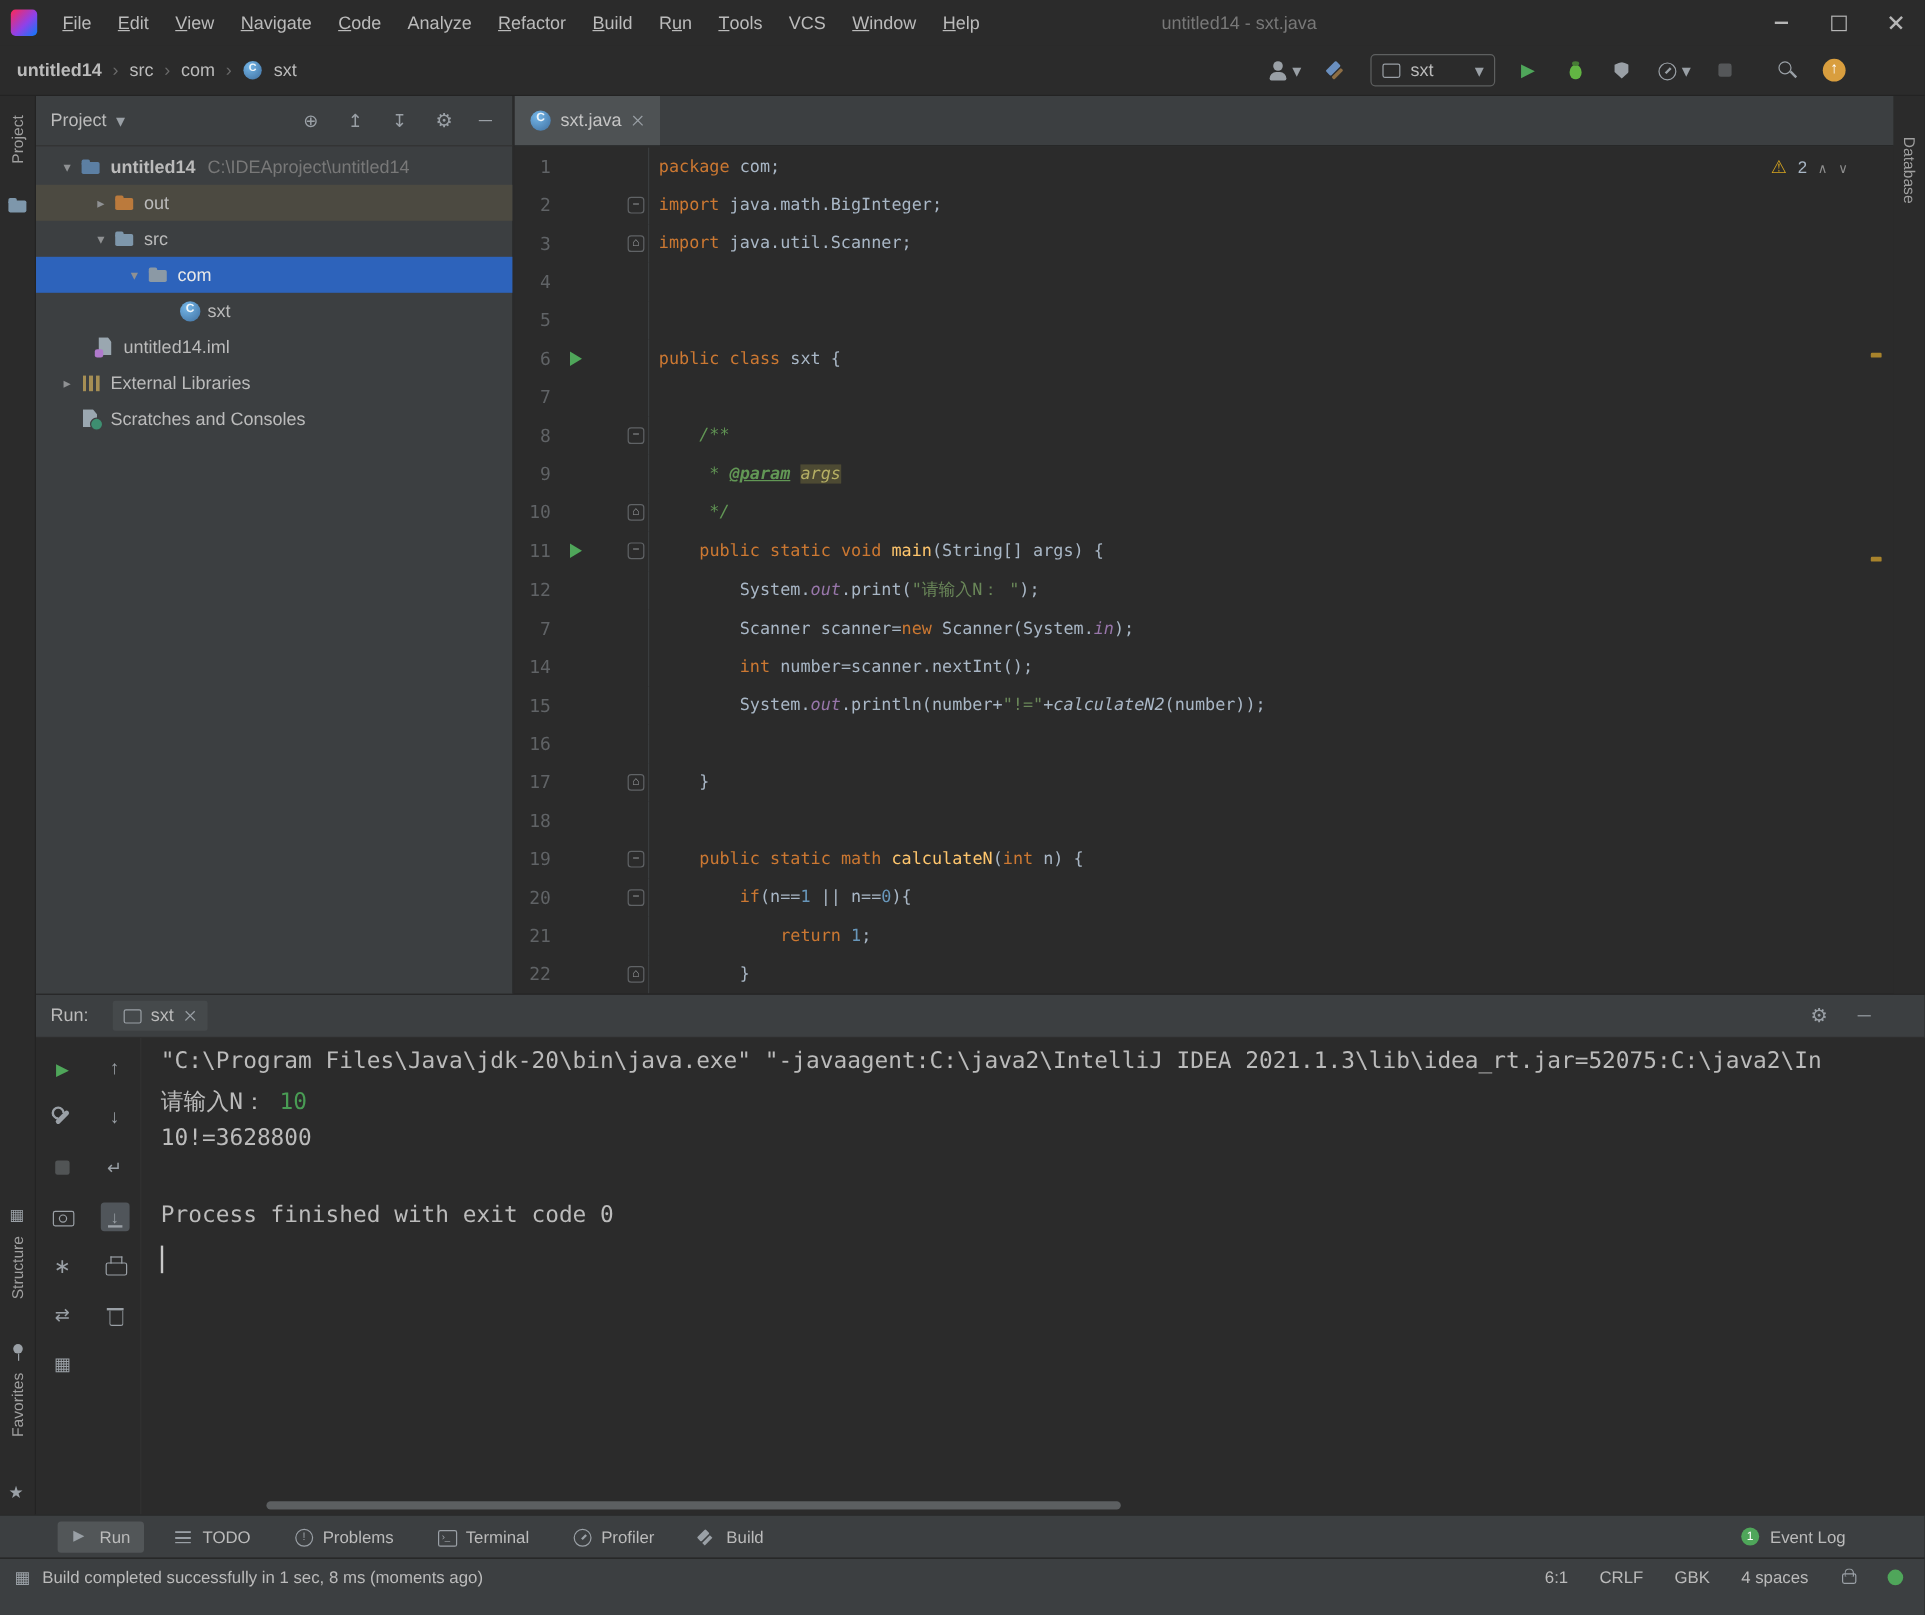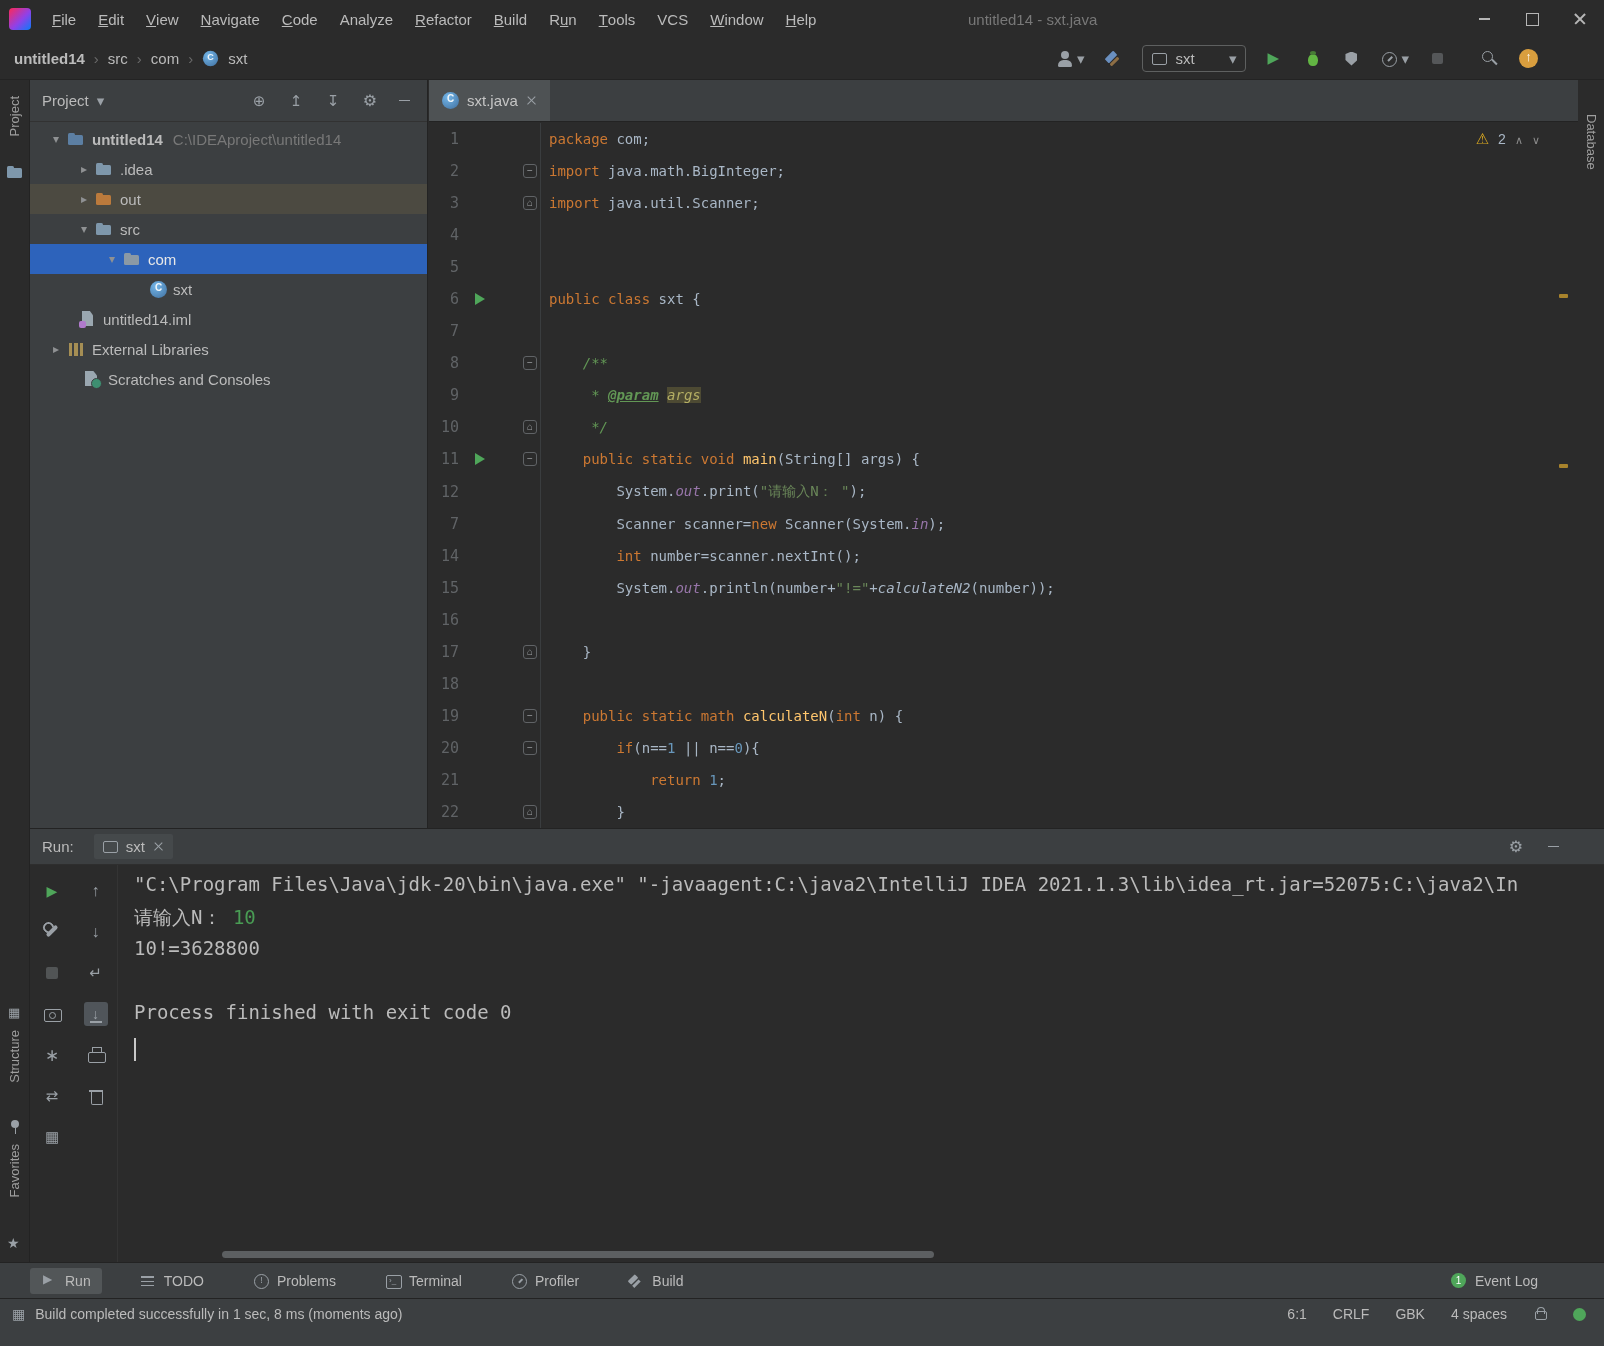--- a/index.html
+++ b/index.html
@@ -161,21 +161,21 @@
   .rt-trash::after{content:"";position:absolute;left:5px;top:6px;width:14px;height:1.6px;background:#9aa0a6}
   .console{flex:1;position:relative;background:#2b2b2b;padding:8px 0 0 16px;font-family:"DejaVu Sans Mono",monospace;font-size:19px;overflow:hidden}
   .cline{height:32px;white-space:pre;color:#bbbbbb}
   .cin{color:#499c54}
   .caret{width:2px;height:23px;background:#c8c8c8;margin-top:5px}
   .hscroll{position:absolute;left:104px;bottom:5px;width:712px;height:7px;background:#5c5f61;border-radius:4px}
 
   
   .bottombar{position:absolute;left:0;top:1262px;right:0;height:36px;background:#3c3f41;border-top:1px solid #232323;
              display:flex;align-items:center;padding:0 10px;font-size:14px}
-  .btools{display:flex;align-items:center;gap:27px;margin-left:20px}
+  .btools{display:flex;align-items:center;gap:14px;margin-left:38px}
   .btool{display:flex;align-items:center;gap:8px;padding:5px 11px;border-radius:3px;color:#bbbbbb}
   .btool.active{background:#525658}
   .bi{position:relative;width:16px;height:16px;flex:none}
   .bi-run::before{content:"▶";position:absolute;left:2px;top:-1px;color:#9aa0a6;font-size:12px}
   .bi-todo::before{content:"";position:absolute;left:1px;top:3px;width:13px;height:10px;
       background:repeating-linear-gradient(#9aa0a6 0 1.6px,transparent 1.6px 4.6px)}
   .bi-problems::before{content:"!";position:absolute;left:1px;top:1px;width:13px;height:13px;border:1.5px solid #9aa0a6;
       border-radius:50%;color:#9aa0a6;font-size:9px;line-height:11px;text-align:center}
   .bi-terminal::before{content:"";position:absolute;left:1px;top:2px;width:14px;height:12px;border:1.5px solid #9aa0a6;border-radius:2px}
   .bi-terminal::after{content:"›_";position:absolute;left:4px;top:3px;font-size:8px;color:#9aa0a6}
@@ -288,25 +288,20 @@
         <span class="ph-ico mini"></span>
       </div>
     </div>
     <div class="ptree">
         <div class="trow" style="padding-left: 16px;">
           <span class="chev down"></span>
           <span class="ticon i-project-folder"></span>
           <span class="tlabel bold">untitled14</span>
           <span class="tpath">C:\IDEAproject\untitled14</span>
         </div>
-        <div class="trow" style="padding-left: 44px;">
-          <span class="chev right"></span>
-          <span class="ticon i-folder"></span>
-          <span class="tlabel">.idea</span>
-        </div>
         <div class="trow hl" style="padding-left: 44px;">
           <span class="chev right"></span>
           <span class="ticon i-folder-out"></span>
           <span class="tlabel">out</span>
         </div>
         <div class="trow" style="padding-left: 44px;">
           <span class="chev down"></span>
           <span class="ticon i-folder-src"></span>
           <span class="tlabel">src</span>
         </div>
@@ -323,21 +318,21 @@
         <div class="trow" style="padding-left: 27px;">
           <span class="chev"></span>
           <span class="ticon i-iml"></span>
           <span class="tlabel">untitled14.iml</span>
         </div>
         <div class="trow" style="padding-left: 16px;">
           <span class="chev right"></span>
           <span class="ticon i-library"></span>
           <span class="tlabel">External Libraries</span>
         </div>
-        <div class="trow" style="padding-left: 32px;">
+        <div class="trow" style="padding-left: 16px;">
           <span class="chev"></span>
           <span class="ticon i-scratches"></span>
           <span class="tlabel">Scratches and Consoles</span>
         </div>
       </div>
   </div>
 
   <div class="editor-wrap">
     <div class="tabbar">
       <div class="tab">

